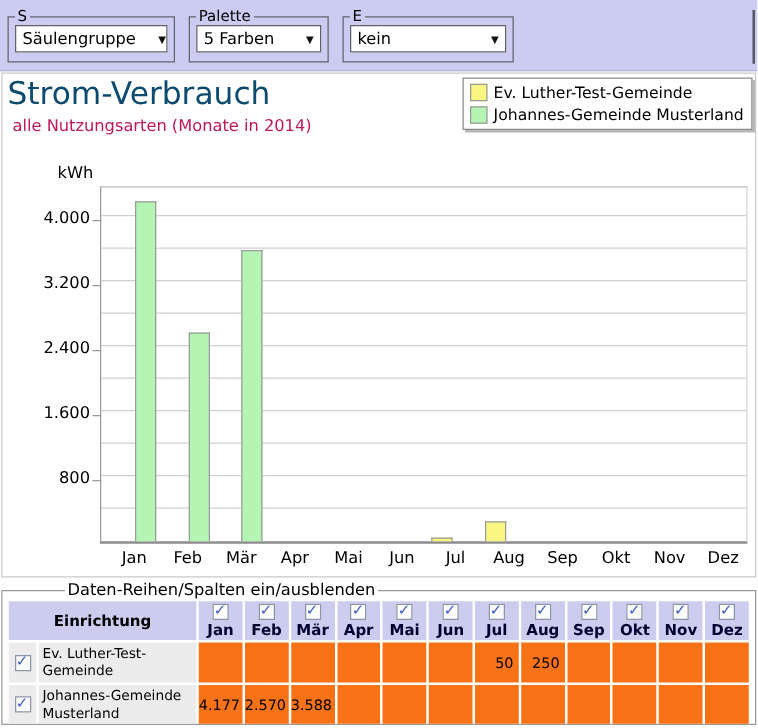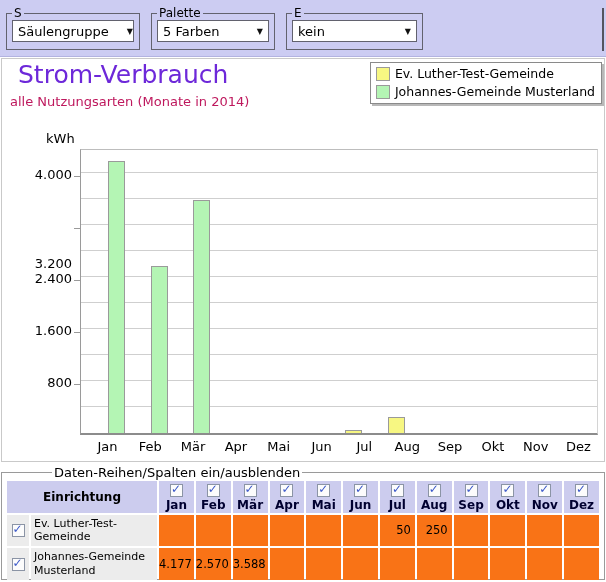--- a/index.html
+++ b/index.html
@@ -18,32 +18,32 @@
   fieldset.tb {
     border:1px solid #62626e; margin:0; padding:1px 5px 5px 5px; height:43px;
   }
   fieldset.tb legend { font-size:12px; line-height:12px; padding:0 2px; }
   .combo {
     height:22px; background:#fff; border:1px solid #62626e;
     display:flex; align-items:center; justify-content:space-between;
     font-size:13px; padding:0 5px; cursor:default;gap:12px;
   }
   .combo .arrow { font-size:8px; color:#111; margin-left:6px; }
-  .w1{width:122px;} .w2{width:112px;} .w3{width:125px;}
+  .w1{width:122px;} .w2{width:100px;} .w3{width:125px;}
   .toolbar-cutoff {
     position:absolute; right:1px; top:8px; width:3px; height:43px;
     border-left:2px solid #55555f;
   }
 
   
   .chart-panel {
     position:absolute; top:58px; left:1px; width:604px; height:404px;
     background:#fff; border:1px solid #c9c9c9;
   }
-  .chart-title { position:absolute; left:16px; top:1px; font-size:25px; color:#6d28d9; white-space:nowrap; }
+  .chart-title { position:absolute; left:4px; top:1px; font-size:25px; color:#0c4a6e; white-space:nowrap; }
   .chart-subtitle { position:absolute; left:8px; top:35px; font-size:13px; color:#be185d; white-space:nowrap; }
 
   .legend-box {
     position:absolute; top:3px; right:2px; background:#fff;
     border:1px solid #8a8a8a; box-shadow:2px 2px 0 #b8b8b8;
     padding:3px 6px 4px 5px; display:flex; flex-direction:column; gap:3px;
   }
   .legend-row { display:flex; align-items:center; gap:5px; font-size:12.5px; white-space:nowrap; }
   .swatch { width:14px; height:14px; border:1px solid #9a9a9a; flex:0 0 auto; }
 
@@ -173,21 +173,21 @@
       <span class="xlabel">Jul</span>
       <span class="xlabel">Aug</span>
       <span class="xlabel">Sep</span>
       <span class="xlabel">Okt</span>
       <span class="xlabel">Nov</span>
       <span class="xlabel">Dez</span>
     </div>
 <div class="ylabel" style="top: 316px;">800</div>
     <div class="ylabel" style="top: 264px;">1.600</div>
     <div class="ylabel" style="top: 212px;">2.400</div>
-    <div class="ylabel" style="top: 160px; margin-top: 37px;">3.200</div>
+    <div class="ylabel" style="top: 160px;">3.200</div>
     <div class="ylabel" style="top: 108px;">4.000</div>
   </div>
 
 <fieldset class="table-fs">
   <legend>Daten-Reihen/Spalten ein/ausblenden</legend>
   <table class="data">
     <colgroup>
       <col class="c-cb">
         <col class="c-name">
       <col>

